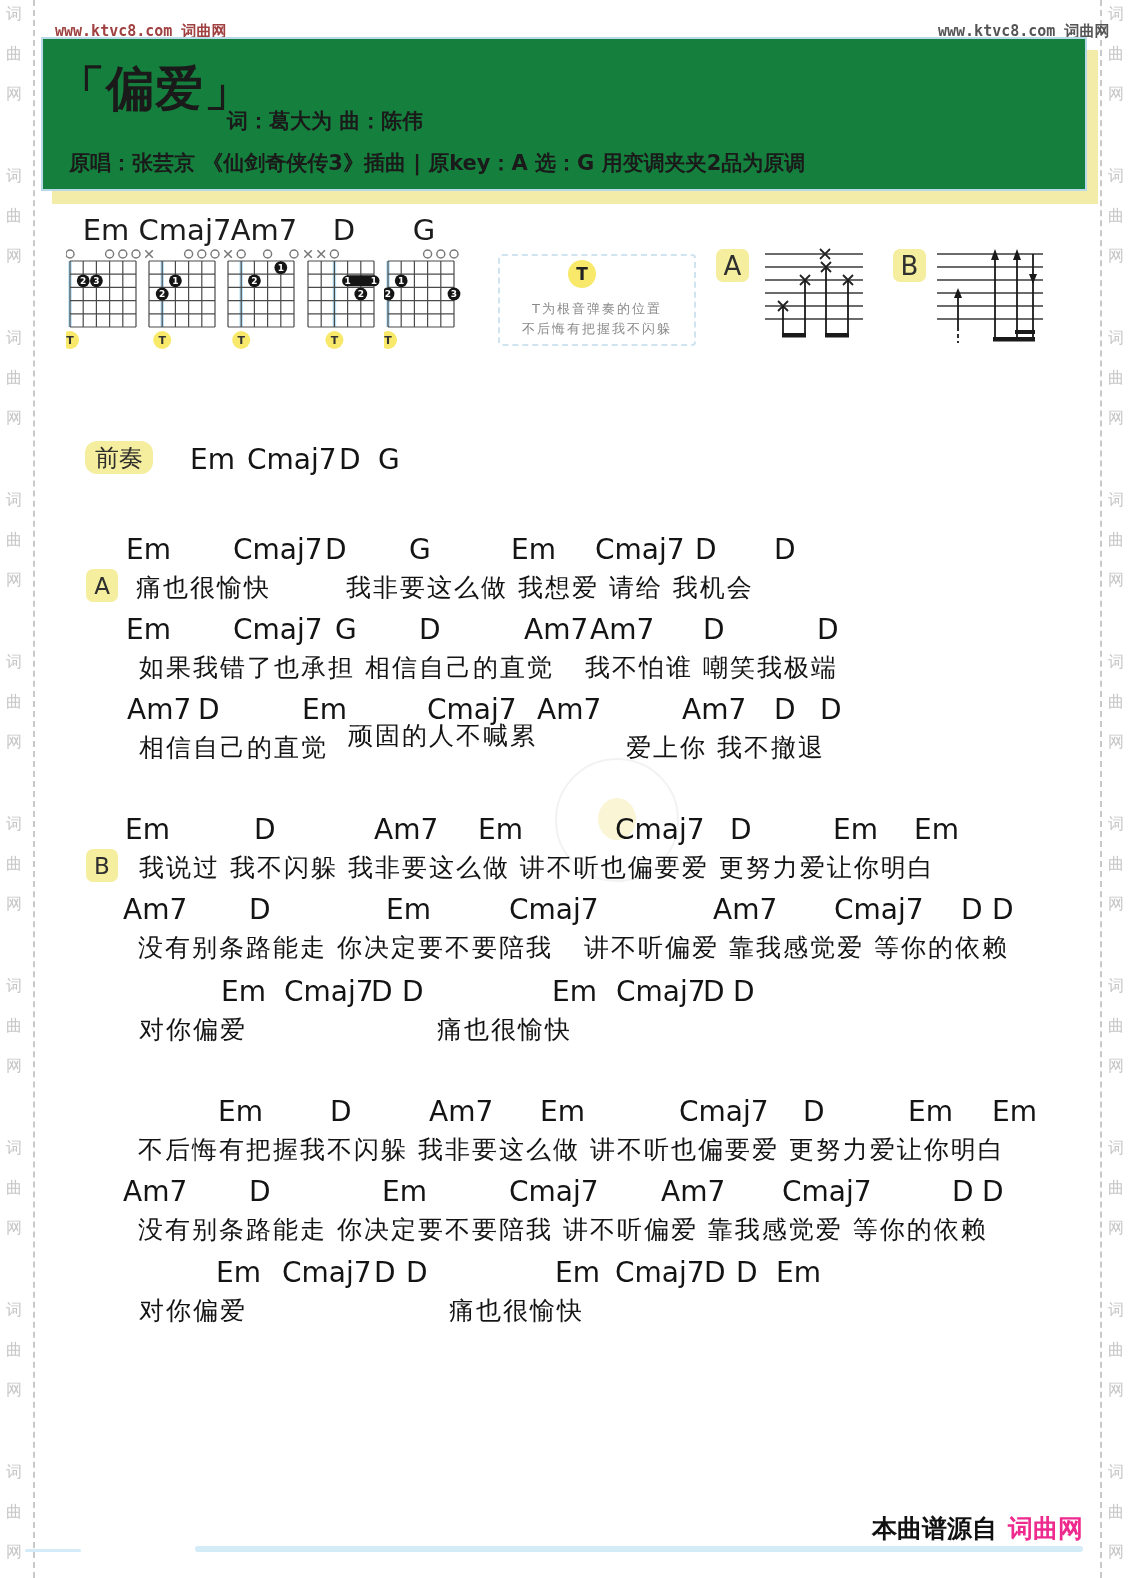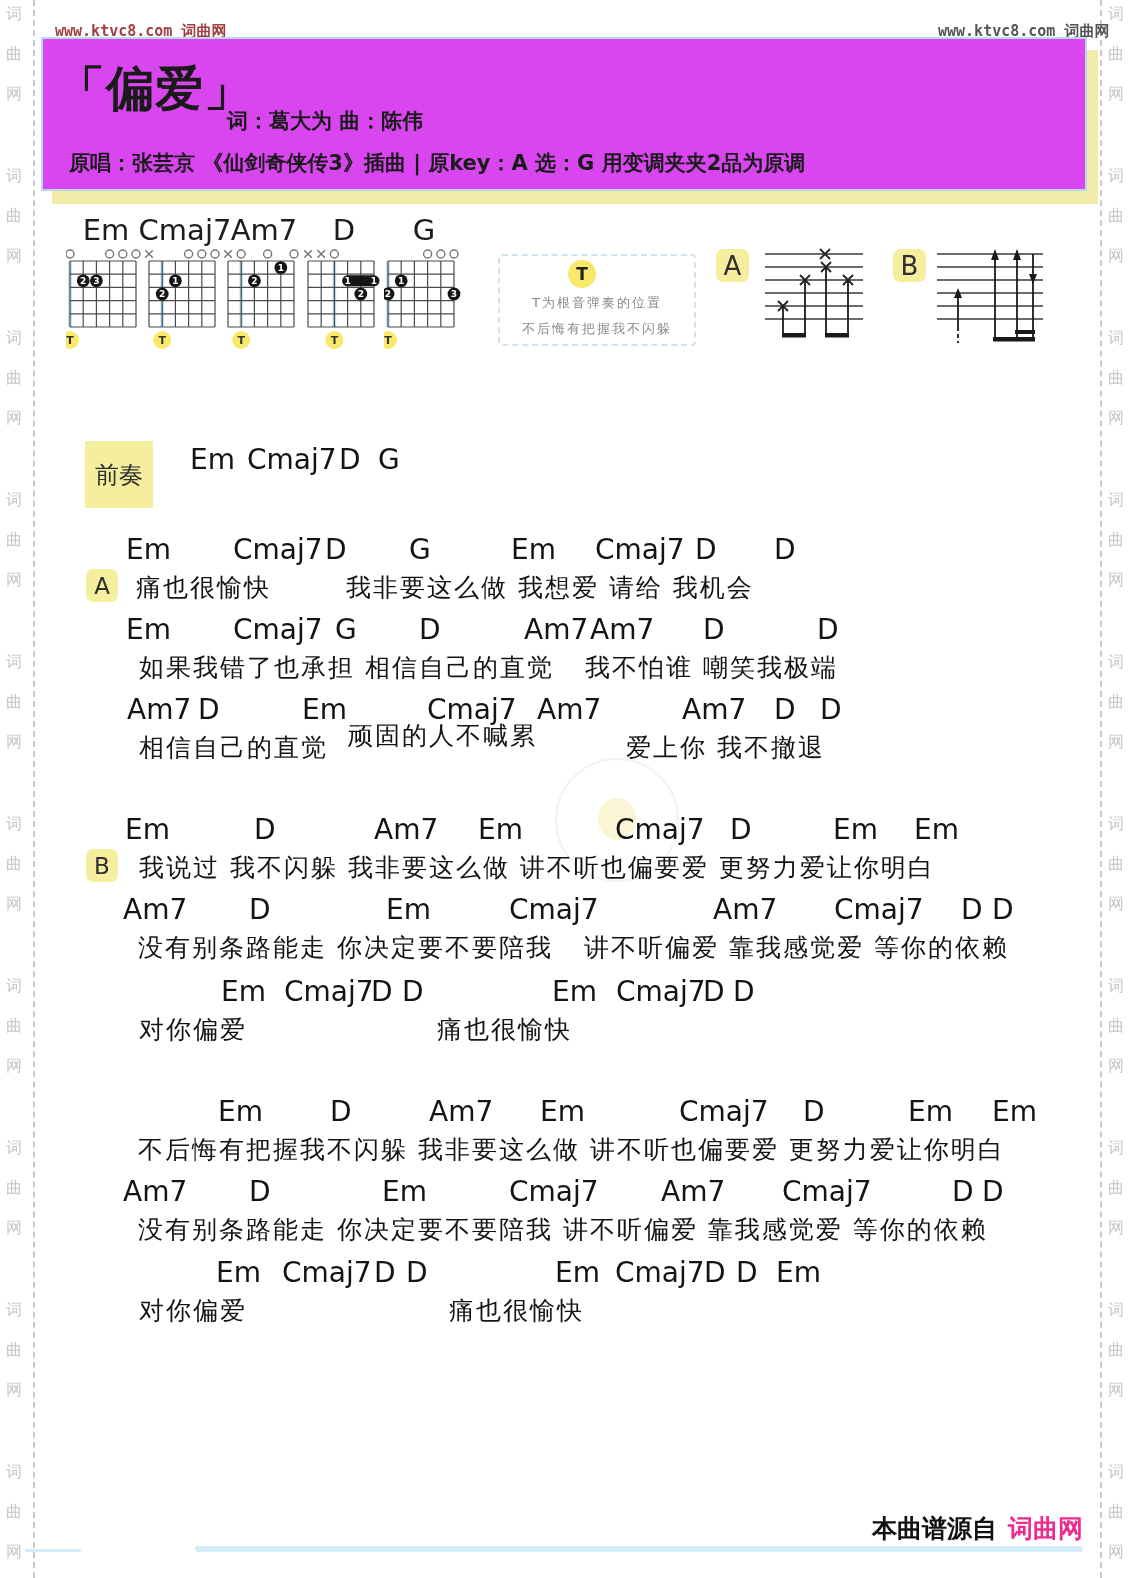--- a/index.html
+++ b/index.html
@@ -11,47 +11,47 @@
   .vline-l{left:33px}
   .vline-r{left:1100px}
   .bchar{position:absolute;font-family:"DejaVu Serif","Liberation Serif",serif;font-size:16px;color:#c6c6c6;line-height:1;}
 
   
   .wm{position:absolute;top:22px;font-family:"DejaVu Sans Mono","Liberation Mono",monospace;font-size:15px;font-weight:bold;}
   .wm-left{left:55px;color:#a04040;}
   .wm-right{left:938px;color:#555555;}
 
   
-  .title-box{position:absolute;left:41px;top:37px;width:1042px;height:150px;background:#d946ef;border:2px solid #b9d9e8;box-shadow:11px 13px 0 #f3eca9;}
+  .title-box{position:absolute;left:41px;top:37px;width:1042px;height:150px;background:#15803d;border:2px solid #b9d9e8;box-shadow:11px 13px 0 #f3eca9;}
   .box-title{position:absolute;left:14px;top:18px;font-size:48px;font-weight:600;color:#1a1a1a;letter-spacing:1px;}
   .box-credits{position:absolute;left:184px;top:68px;font-size:21px;font-weight:600;color:#1a1a1a;}
   .box-info{position:absolute;left:26px;top:110px;font-size:21px;font-weight:600;color:#1a1a1a;}
 
   
   .diag{position:absolute;top:214px;width:100px;text-align:center;}
   .diag .cname{font-size:29px;font-weight:500;color:#1c1c1c;height:32px;line-height:32px;}
   .diag svg{display:block;margin:1px auto 0;}
 
   
   .t-box{position:absolute;left:498px;top:254px;width:194px;height:88px;border:2px dashed #cfe4ef;border-radius:4px;}
   .t-badge{position:absolute;left:68px;top:4px;width:28px;height:28px;border-radius:50%;background:#f8e96b;color:#222;font-size:17px;font-weight:bold;text-align:center;line-height:28px;}
   .t-line{position:absolute;width:100%;text-align:center;font-size:13px;color:#8a8a8a;letter-spacing:2px;white-space:nowrap;}
-  .t-line1{top:38px}
+  .t-line1{top:44px}
   .t-line2{top:64px}
 
   
   .pat-label,.seclabel{background:#f5ee9e;border-radius:7px;color:#2f2f2f;display:flex;align-items:center;justify-content:center;}
   .pat-label{position:absolute;width:33px;height:33px;font-size:26px;font-weight:500;}
   .pat-svg{position:absolute;}
 
   
   .chord{position:absolute;font-size:28px;font-weight:500;color:#141414;white-space:pre;}
   .lyric{position:absolute;font-size:25px;font-weight:500;color:#141414;white-space:pre;letter-spacing:2px;}
   .seclabel{position:absolute;width:32px;height:33px;font-size:23px;font-weight:500;}
-  .introlabel{position:absolute;height:33px;padding:17px 10px;font-size:24px;font-weight:500;background:#f5ee9e;border-radius:1px;color:#2f2f2f;display:flex;align-items:center;}
+  .introlabel{position:absolute;height:33px;padding:0 10px;font-size:24px;font-weight:500;background:#f5ee9e;border-radius:12px;color:#2f2f2f;display:flex;align-items:center;}
 
   
   .blob-ring{position:absolute;left:555px;top:758px;width:120px;height:120px;border:2px solid rgba(205,205,205,0.25);border-radius:50%;}
   .blob-fill{position:absolute;left:598px;top:798px;width:38px;height:42px;background:rgba(245,236,170,0.5);border-radius:50%;}
 
   
   .footer-src{position:absolute;left:872px;top:1512px;font-size:25px;font-weight:600;color:#111;}
   .footer-brand{position:absolute;left:1008px;top:1512px;font-size:25px;font-weight:700;color:#ee2a8e;cursor:pointer;}
   .deco{position:absolute;background:#d4ebf8;border-radius:4px;}
   .deco1{left:25px;top:1549px;width:56px;height:3px;}

